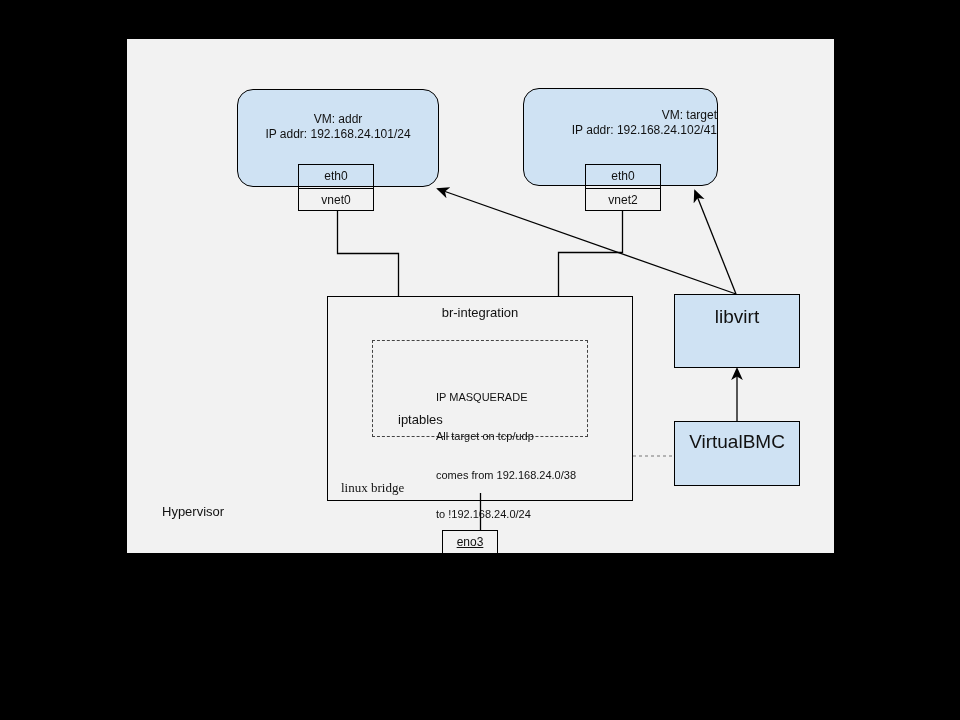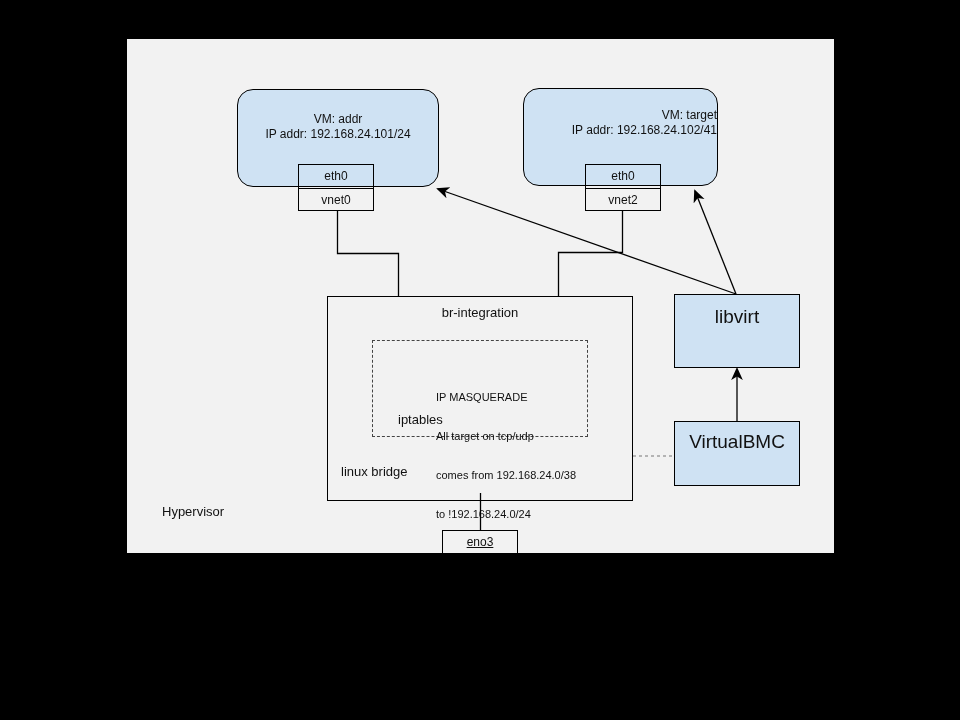--- a/index.html
+++ b/index.html
@@ -82,42 +82,42 @@
     <div class="nic-cell">vnet0</div>
   </div>
 
   <div class="nic-stack abs" style="left:458px; top:125px; width:76px; height:47px;">
     <div class="nic-cell top">eth0</div>
     <div class="nic-cell">vnet2</div>
   </div>
 
   <div class="plainbox abs" style="left:200px; top:257px; width:306px; height:205px;">
     <div class="bridge-title abs" style="top:8px;">br-integration</div>
-    <div class="small-label abs" style="left:13px; top:167px;">linux bridge</div>
+    <div class="small-label abs" style="left:13px; top:183px;font-family:Liberation Serif, serif;">linux bridge</div>
   </div>
 
   <div class="dashedbox abs" style="left:245px; top:301px; width:216px; height:97px;">
     <div class="rules abs" style="left:63px; top:24px;">
       <div>IP MASQUERADE</div>
       <div>All target on tcp/udp</div>
       <div>comes from 192.168.24.0/38</div>
       <div>to !192.168.24.0/24</div>
     </div>
     <div class="small-label abs" style="left:9px; top:71px;margin-left:16px;">iptables</div>
   </div>
 
   <div class="bluebox abs" style="left:547px; top:255px; width:126px; height:74px; padding-top:11px;">
     <div>libvirt</div>
   </div>
 
   <div class="bluebox abs" style="left:547px; top:382px; width:126px; height:65px; padding-top:9px;">
     <div>VirtualBMC</div>
   </div>
 
-  <div class="plainbox abs center-label" style="left:315px; top:491px; width:76px; height:26px; line-height:23px;text-decoration:underline;">
+  <div class="plainbox abs center-label" style="left:315px; top:491px; width:56px; height:26px; line-height:23px;text-decoration:underline;">
     <div>eno3</div>
   </div>
 
   <div class="small-label abs" style="left:35px; top:465px;">Hypervisor</div>
 
   <svg width="707" height="514" viewBox="0 0 707 514">
     <defs>
       <marker id="arrow" viewBox="0 0 10 10" refX="8.5" refY="5" markerWidth="10" markerHeight="10" orient="auto-start-reverse">
         <path d="M0,0.5 L10,5 L0,9.5 L2.8,5 z" fill="#000"></path>
       </marker>

